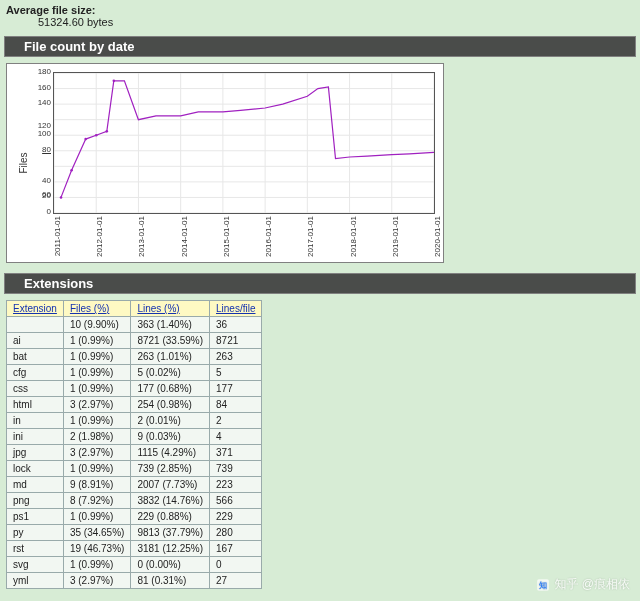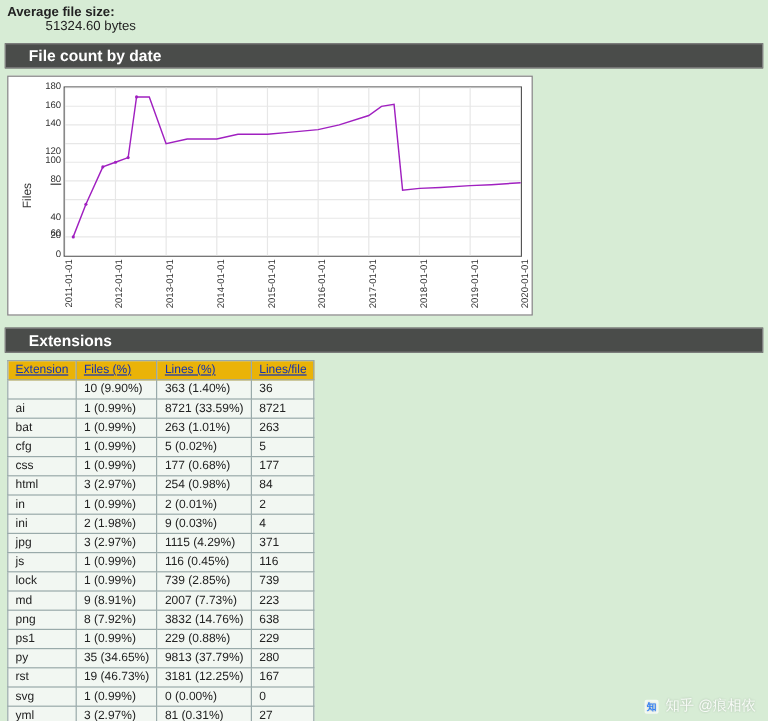--- a/index.html
+++ b/index.html
@@ -45,21 +45,21 @@
   .ytick{position:absolute;right:calc(100% - 44px);font-size:8px;color:#333;line-height:8px;transform:translateY(-50%);}
   .xtick{position:absolute;top:calc(100% - 44px);font-size:8px;color:#333;transform-origin:left top;transform:rotate(-90deg) translate(-100%,0);white-space:nowrap;}
   .ylabel{position:absolute;left:6px;top:50%;transform:translateY(-50%) rotate(-90deg);transform-origin:center;font-size:10px;color:#333;}
   table.ext{
     border-collapse:collapse;
     margin:4px 6px 12px 6px;
     background:#f2f7f2;
     font-size:10px;
   }
   table.ext th{
-    background:#eab308;
+    background:#fef9c3;
     color:#1432b0;
     text-decoration:underline;
     font-weight:400;
     text-align:left;
     padding:2px 6px;
     border:1px solid #9aa;
     font-size:10px;
   }
   table.ext td{
     border:1px solid #9aa;
@@ -212,42 +212,36 @@
           <td>9 (0.03%)</td>
           <td>4</td>
         </tr>
         <tr>
           <td>jpg</td>
           <td>3 (2.97%)</td>
           <td>1115 (4.29%)</td>
           <td>371</td>
         </tr>
         <tr>
-          <td>js</td>
-          <td>1 (0.99%)</td>
-          <td>116 (0.45%)</td>
-          <td>116</td>
-        </tr>
-        <tr>
           <td>lock</td>
           <td>1 (0.99%)</td>
           <td>739 (2.85%)</td>
           <td>739</td>
         </tr>
         <tr>
           <td>md</td>
           <td>9 (8.91%)</td>
           <td>2007 (7.73%)</td>
           <td>223</td>
         </tr>
         <tr>
           <td>png</td>
           <td>8 (7.92%)</td>
           <td>3832 (14.76%)</td>
-          <td>638</td>
+          <td>566</td>
         </tr>
         <tr>
           <td>ps1</td>
           <td>1 (0.99%)</td>
           <td>229 (0.88%)</td>
           <td>229</td>
         </tr>
         <tr>
           <td>py</td>
           <td>35 (34.65%)</td>

